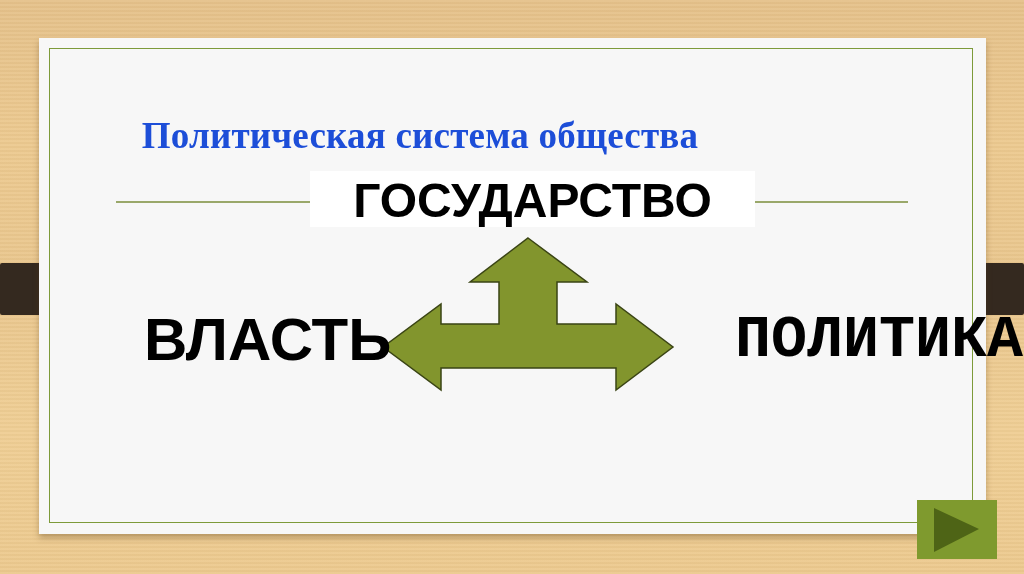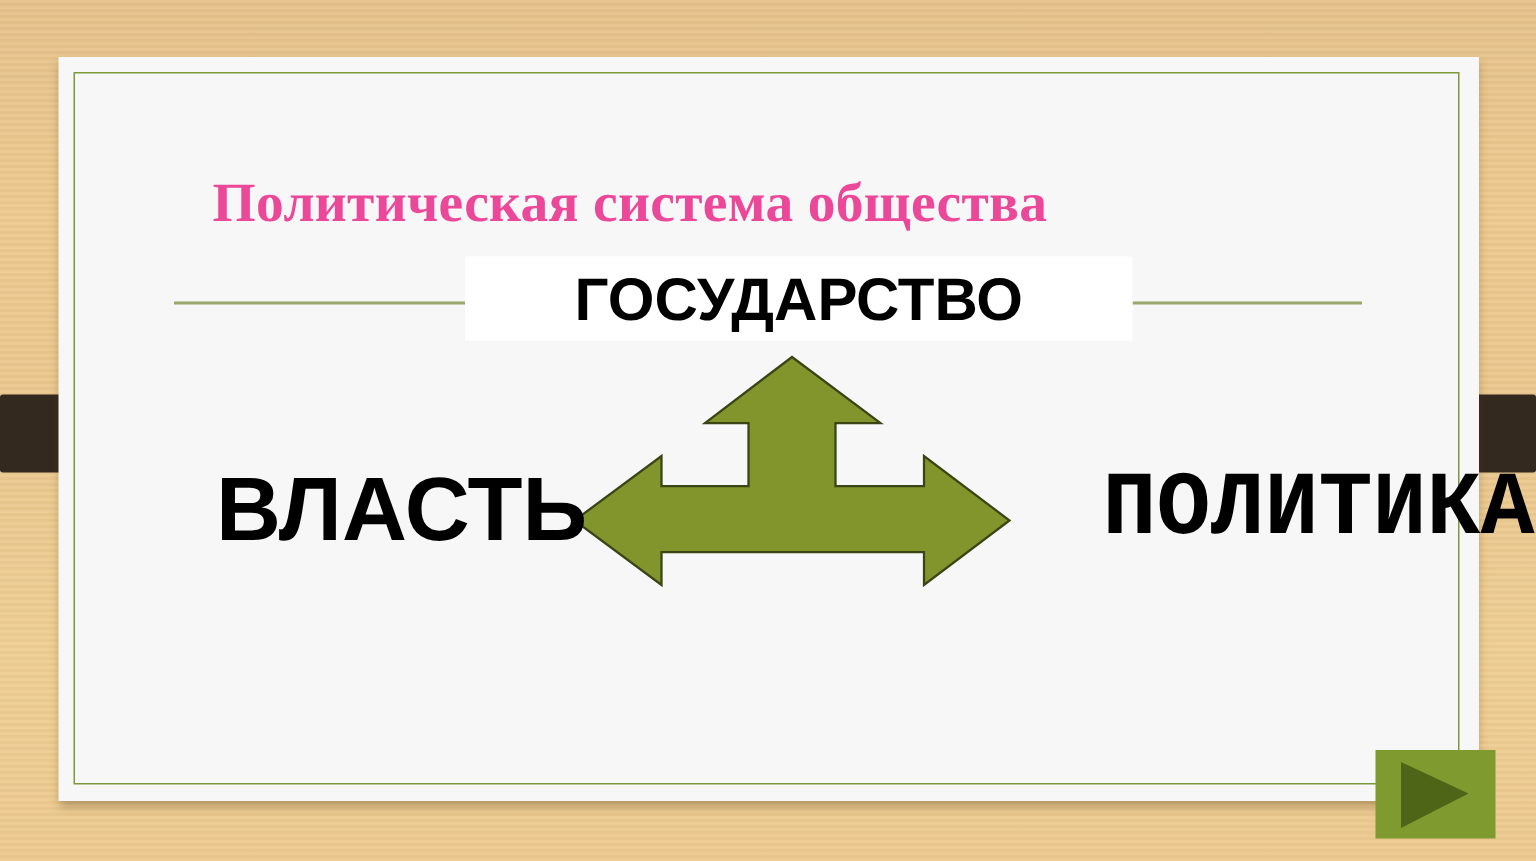--- a/index.html
+++ b/index.html
@@ -46,21 +46,21 @@
 
     .title {
       position: absolute;
       left: 0;
       top: 114px;
       width: 840px;
       text-align: center;
       font-family: "Liberation Serif", serif;
       font-weight: bold;
       font-size: 37px;
-      color: #ec4899;
+      color: #1d4ed8;
       letter-spacing: 0.2px;
     }
     .divider {
       position: absolute;
       top: 201px;
       height: 2px;
       background: #9aa86a;
     }
     .divider.left { left: 116px; width: 194px; }
     .divider.right { left: 755px; width: 153px; }
@@ -72,21 +72,21 @@
       width: 445px;
       height: 56px;
       background: #ffffff;
       display: flex;
       align-items: center;
       justify-content: center;
     }
     .state-label {
       font-family: "Liberation Sans", sans-serif;
       font-weight: bold;
-      font-size: 40px;
+      font-size: 48px;
       color: #000;
       margin-top: 2px;
     }
     .side-label {
       position: absolute;
       top: 316px;
       font-family: "Liberation Sans", sans-serif;
       font-weight: bold;
       font-size: 60px;
       color: #000;

